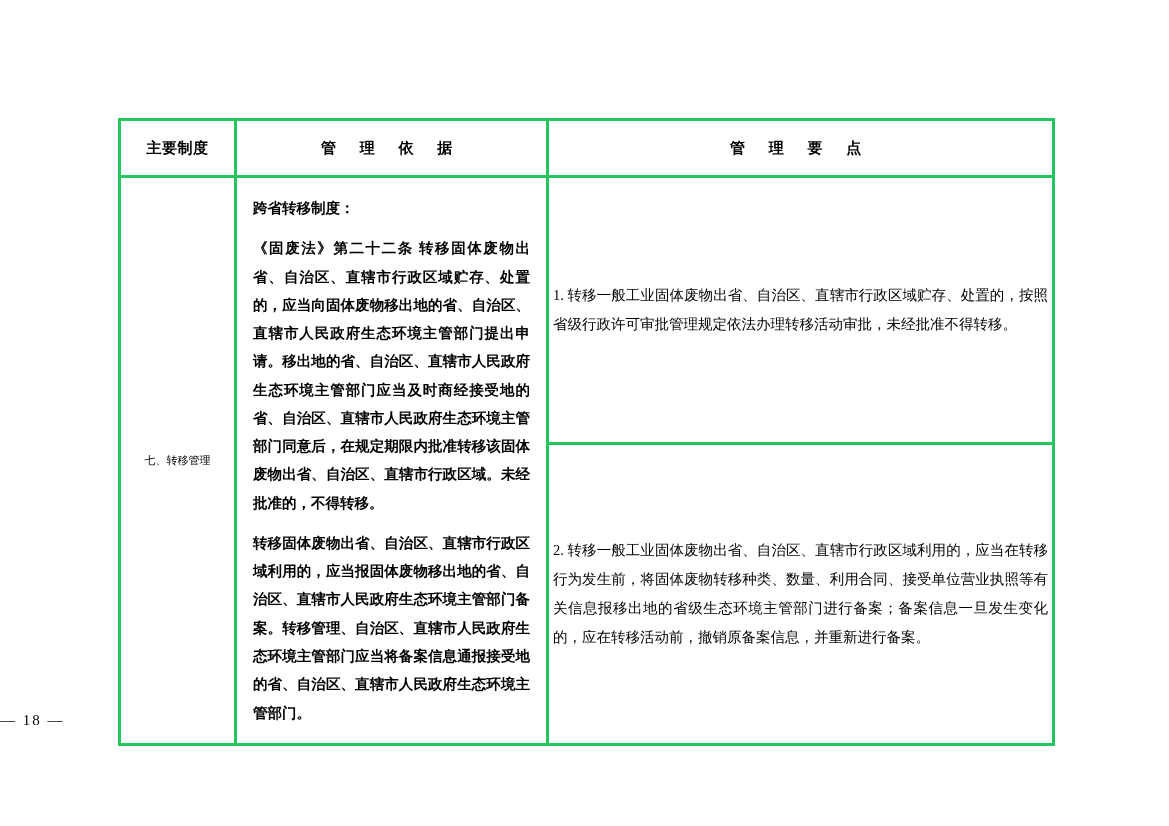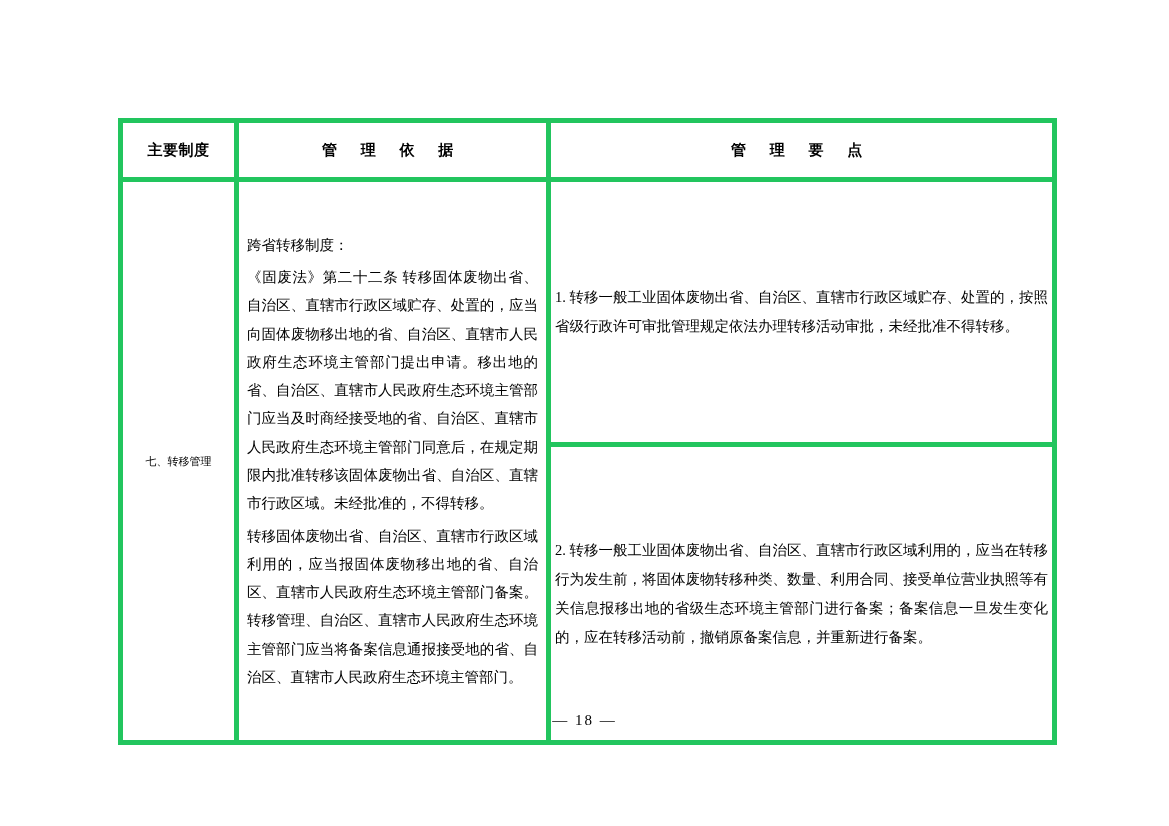--- a/index.html
+++ b/index.html
@@ -24,21 +24,21 @@
   }
   .doc-table {
     position: absolute;
     left: 118px;
     top: 118px;
     width: 934px;
     border-collapse: collapse;
     table-layout: fixed;
   }
   .doc-table td, .doc-table th {
-    border: 5px solid #22c55e;
+    border: 3px solid #22c55e;
     vertical-align: middle;
     padding: 4px;
   }
   
   .hdr {
     height: 46px;
     text-align: center;
     font-weight: bold;
     font-size: 15px;
     letter-spacing: 0.5px;
@@ -68,31 +68,32 @@
   }
   .cell-points {
     font-size: 14.5px;
     line-height: 2.0;
     padding: 12px 16px 12px 14px;
     vertical-align: middle;
     text-align: justify;
     text-justify: inter-ideograph;
   }
   .basis-block p {
-    margin: 4px;
+    margin: 12px;
+    font-weight: bold;
   }
   .points-1 { height: 252px; }
   .points-2 { height: 285px; }
 
   .page-number {
     position: absolute;
     top: 712px;
     left: 0;
     width: 1169px;
-    text-align: center;
+    text-align: left;
     font-size: 15px;
     letter-spacing: 2px;
   }
   .pn-inner { display: inline-block; }
 </style>
 </head>
 <body>
 
 <div class="page">
 

